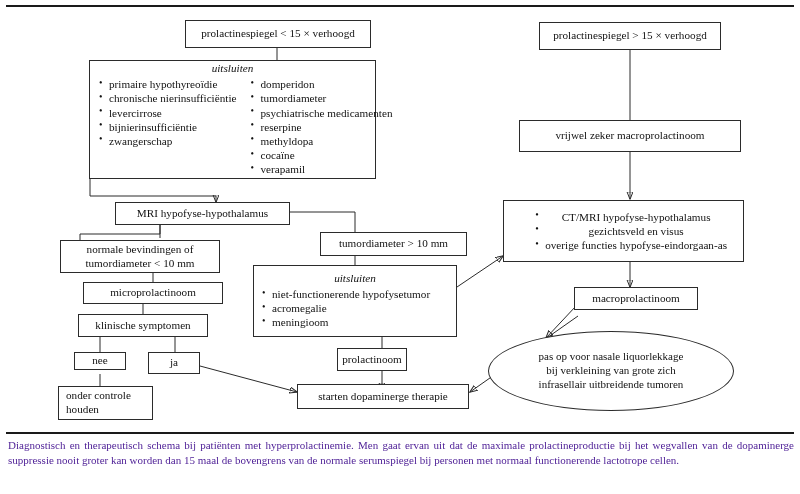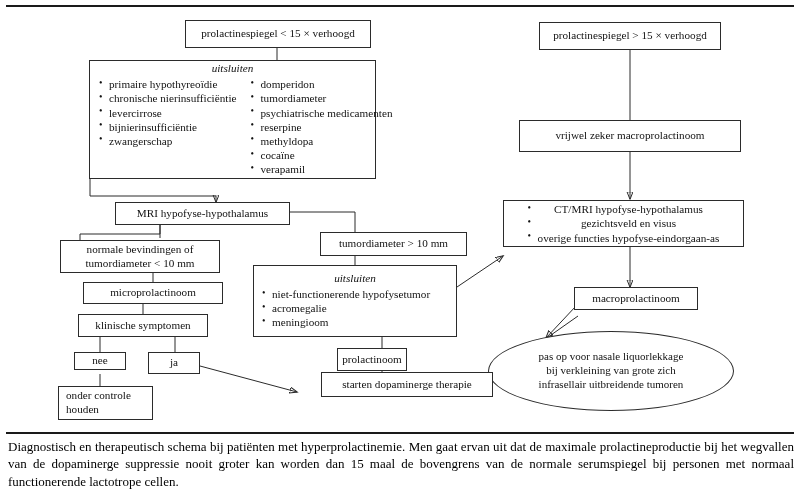--- a/index.html
+++ b/index.html
@@ -102,24 +102,24 @@
     stroke: #2b2b2b;
     stroke-width: 1;
     fill: none;
   }
 
   
   .caption {
     position: absolute;
     left: 8px; top: 438px;
     width: 786px;
-    font-size: 13px;
+    font-size: 11px;
     line-height: 1.34;
     text-align: justify;
-    color: #000000;
+    color: #4c1d95;
   }
 </style>
 </head>
 <body>
 
 <div id="stage">
 
   <div class="rule-top"></div>
 
   <svg id="wires" viewBox="0 0 800 494">
@@ -199,21 +199,21 @@
   </div>
 
   <div class="node center" style="left:519px; top:120px; width:222px; height:32px;">
     <span>vrijwel zeker macroprolactinoom</span>
   </div>
 
   <div class="node center" style="left:115px; top:202px; width:175px; height:23px;">
     <span>MRI hypofyse-hypothalamus</span>
   </div>
 
-  <div class="node center" style="left:503px; top:200px; width:241px; height:47px; align-items:center; padding:4px 16px;">
+  <div class="node center" style="left:503px; top:200px; width:241px; height:62px; align-items:flex-end; padding:4px 16px;">
     <ul class="bul">
       <li>CT/MRI hypofyse-hypothalamus</li>
       <li>gezichtsveld en visus</li>
       <li>overige functies hypofyse-eindorgaan-as</li>
     </ul>
   </div>
 
   <div class="node center" style="left:60px; top:240px; width:160px; height:33px; white-space:pre-line;">
     <span style="white-space:pre-line;">normale bevindingen of
 tumordiameter &lt; 10 mm</span>
@@ -260,21 +260,21 @@
     <span style="white-space:pre-line;">pas op voor nasale liquorlekkage
 bij verkleining van grote zich
 infrasellair uitbreidende tumoren</span>
   </div>
 
   <div class="node left" style="left:58px; top:386px; width:95px; height:34px; padding:3px 7px;">
     <span style="white-space:pre-line;">onder controle
 houden</span>
   </div>
 
-  <div class="node center" style="left:297px; top:372px; width:172px; height:25px;margin-left:24px;">
+  <div class="node center" style="left:297px; top:384px; width:172px; height:25px;">
     <span>starten dopaminerge therapie</span>
   </div>
 
   <div class="rule-caption"></div>
 
   <div class="caption">Diagnostisch en therapeutisch schema bij patiënten met hyperprolactinemie. Men gaat ervan uit dat de maximale prolactineproductie bij het wegvallen van de dopaminerge suppressie nooit groter kan worden dan 15 maal de bovengrens van de normale serumspiegel bij personen met normaal functionerende lactotrope cellen.</div>
 
 </div>
 
 </body></html>

